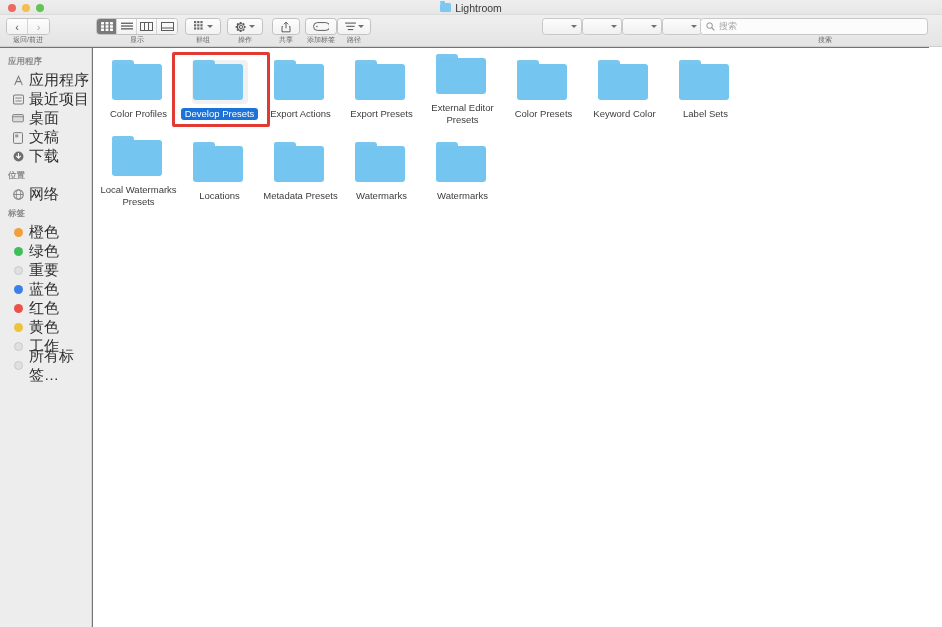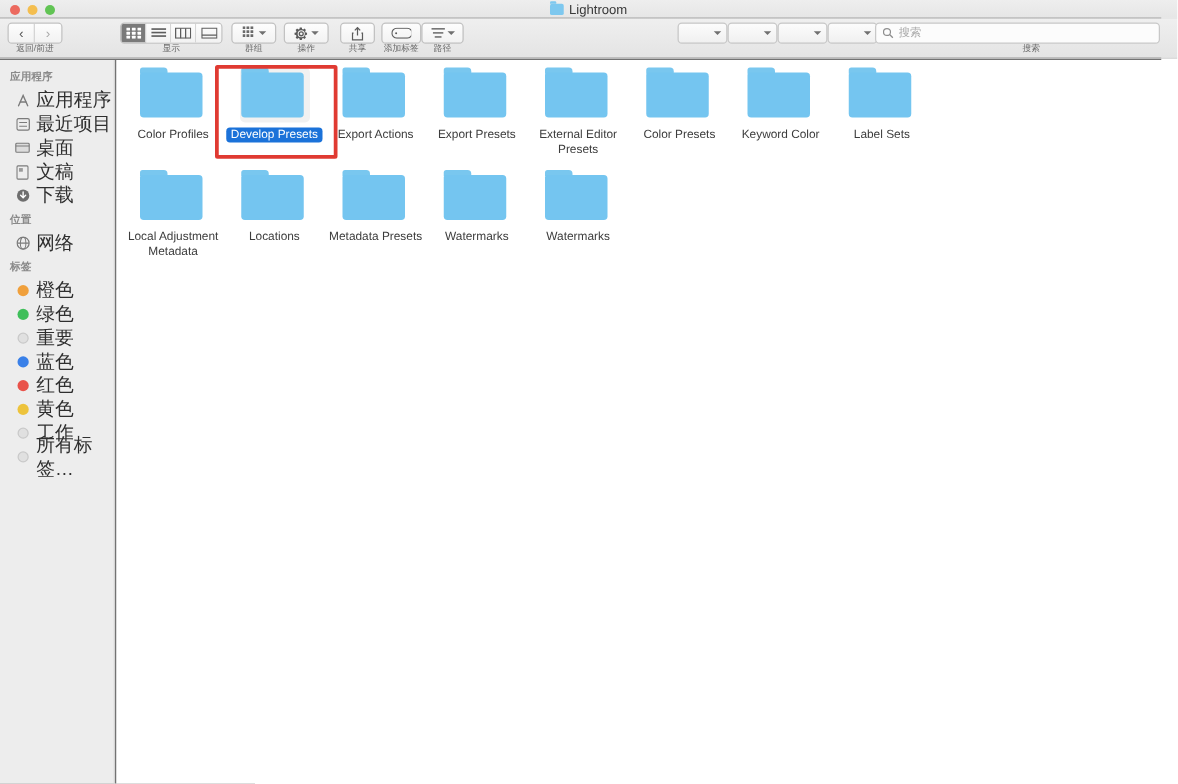--- a/index.html
+++ b/index.html
@@ -97,21 +97,21 @@
   .sb-item {
     display: flex; align-items: center; gap: 5px; height: 19px; padding-left: 12px;
     font-size: 15px; color: #2f2f2f;
   }
   .sb-ico { width: 12px; height: 12px; display: flex; align-items: center; justify-content: center; flex: 0 0 12px; }
   .dot { width: 9px; height: 9px; border-radius: 50%; display: block; }
   .dot.hollow { background: #e0e0e0; border: 1px solid #c9c9c9; box-sizing: border-box; }
 
   
   .content { position: absolute; top: 48px; left: 93px; width: 849px; height: 579px; background: #fff; }
-  .grid-row { position: absolute; left: 0; display: flex; }
+  .grid-row { position: absolute; left: 0; display: flex; align-items: center; }
   .cell-item { width: 81px; display: flex; flex-direction: column; align-items: center; }
   .folder-ico { width: 56px; height: 44px; position: relative; }
   .folder-ico .tab {
     position: absolute; left: 1px; top: 0; width: 22px; height: 5px;
     background: #79c7ef; border-radius: 2px 3px 0 0;
   }
   .folder-ico .body {
     position: absolute; left: 1px; top: 4px; width: 50px; height: 36px;
     background: #74c5f0; border-radius: 2px 3px 3px 3px;
   }
@@ -480,21 +480,21 @@
         <div class="cell-label">Label Sets</div>
       </div>
     </div>
 
     <div class="grid-row" style="top:88px; left:5px;">
       <div class="cell-item">
         <div class="folder-ico">
             <span class="tab"></span>
             <span class="body"></span>
           </div>
-        <div class="cell-label">Local Adjustment Metadata</div>
+        <div class="cell-label">Local Watermarks Presets</div>
       </div>
       <div class="cell-item">
         <div class="folder-ico">
             <span class="tab"></span>
             <span class="body"></span>
           </div>
         <div class="cell-label">Locations</div>
       </div>
       <div class="cell-item">
         <div class="folder-ico">

